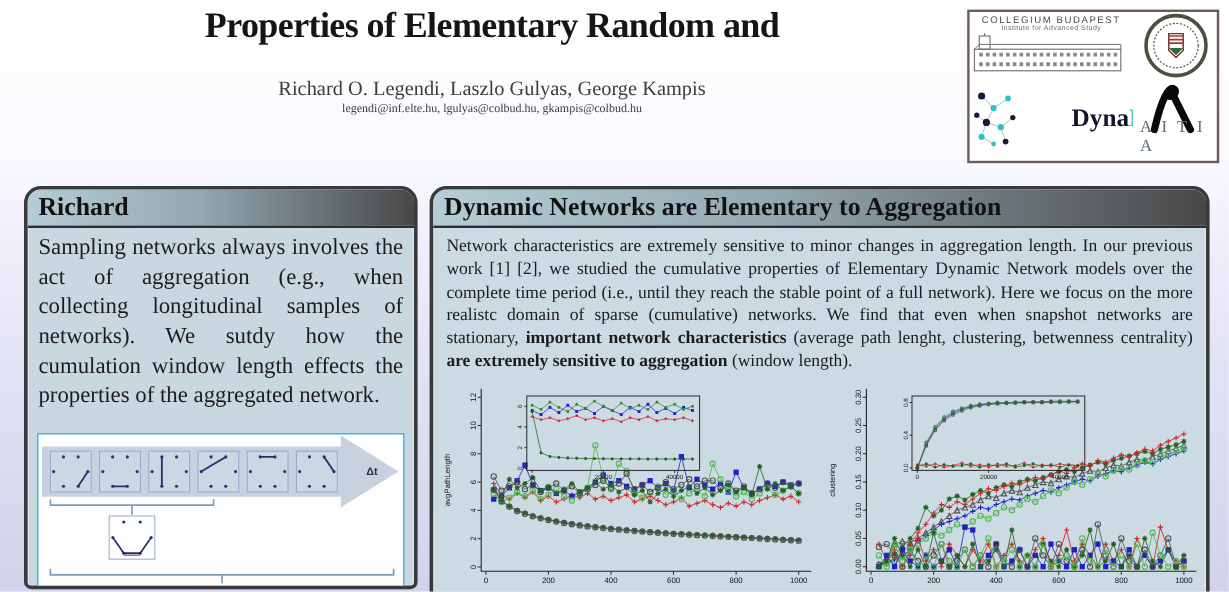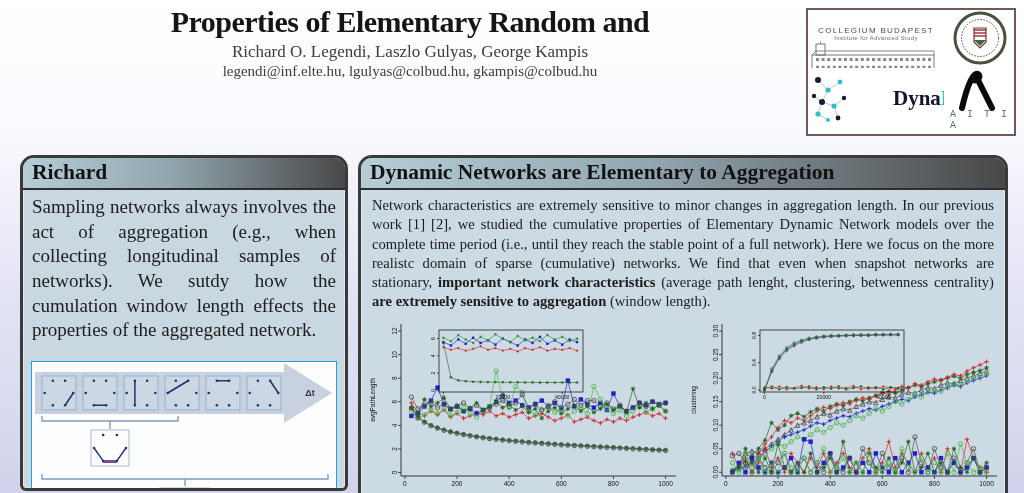--- a/index.html
+++ b/index.html
@@ -3,32 +3,32 @@
 <meta charset="utf-8">
 <style>
   html,body{margin:0;padding:0;}
   body{
     width:1024px;height:493px;overflow:hidden;position:relative;
     background:linear-gradient(180deg,#ffffff 0%,#fafaff 25%,#e3e3f6 60%,#d2d2ec 100%);
     font-family:"Liberation Serif","DejaVu Serif",serif;
   }
   .masthead{position:absolute;left:30px;top:6px;width:760px;text-align:center;}
   .masthead h1{margin:0;font-size:30px;line-height:1.06;font-weight:bold;color:#151515;letter-spacing:-.5px;}
-  .authors{margin-top:4px;font-size:17px;color:#3c3c3c;}
-  .emails{margin-top:1px;font-size:15px;color:#3c3c3c;}
+  .authors{margin-top:26px;font-size:17px;color:#3c3c3c;}
+  .emails{margin-top:1px;font-size:10px;color:#3c3c3c;}
   .logo-box{position:absolute;left:806px;top:8px;width:206px;height:124px;background:#fff;
     border:2px solid #6e5a5a;display:grid;grid-template-columns:136px 1fr;grid-template-rows:58px 1fr;}
   .cell{position:relative;overflow:hidden;}
   .coll-name{font-family:"Liberation Sans",sans-serif;font-size:8px;letter-spacing:1.3px;color:#4a4a4a;
-    text-transform:uppercase;text-align:center;margin-top:16px;}
+    text-transform:uppercase;text-align:center;margin-top:2px;}
   .coll-sub{font-family:"Liberation Sans",sans-serif;font-size:5.8px;letter-spacing:.4px;color:#6a6a6a;text-align:center;}
   .dyna-text{position:absolute;left:44px;top:18px;font-size:21px;font-weight:bold;color:#14142e;margin-left:41px;}
   .dyna-text .nets{color:#2fc1c9;}
-  .aitia-text{position:absolute;left:6px;bottom:3px;width:100%;font-family:Liberation Mono, monospace;
-    font-size:10px;letter-spacing:2.5px;color:#5a6e80;}
+  .aitia-text{position:absolute;left:6px;bottom:3px;width:100%;font-family:Liberation Serif, serif;
+    font-size:14px;letter-spacing:2.5px;color:#5a6e80;}
   .panel{position:absolute;border:3px solid #3a3a3a;overflow:hidden;
     box-shadow:inset 0 0 0 1px rgba(255,255,255,.45);}
   .panel-left{left:20px;top:155px;width:322px;height:330px;border-radius:14px 14px 6px 6px;background:#c9d7e0;}
   .panel-right{left:358px;top:155px;width:644px;height:352px;border-radius:14px 14px 6px 6px;background:#cbdae3;}
   .panel-header{height:28px;padding:2px 9px 0 9px;font-size:21.5px;font-weight:bold;color:#121212;
     background:linear-gradient(90deg,#b6cdd6 0%,#93a7b0 45%,#484848 100%);
     border-bottom:2px solid #2e2e2e;white-space:nowrap;}
   .panel-text{margin:5px 9px;text-align:justify;font-size:19px;line-height:1.3;color:#1c1c1c;}
   .panel-text.big{font-size:14.6px;line-height:1.32;margin:6px 11px;}
   .panel-text b{font-weight:bold;margin-top:27px;}

